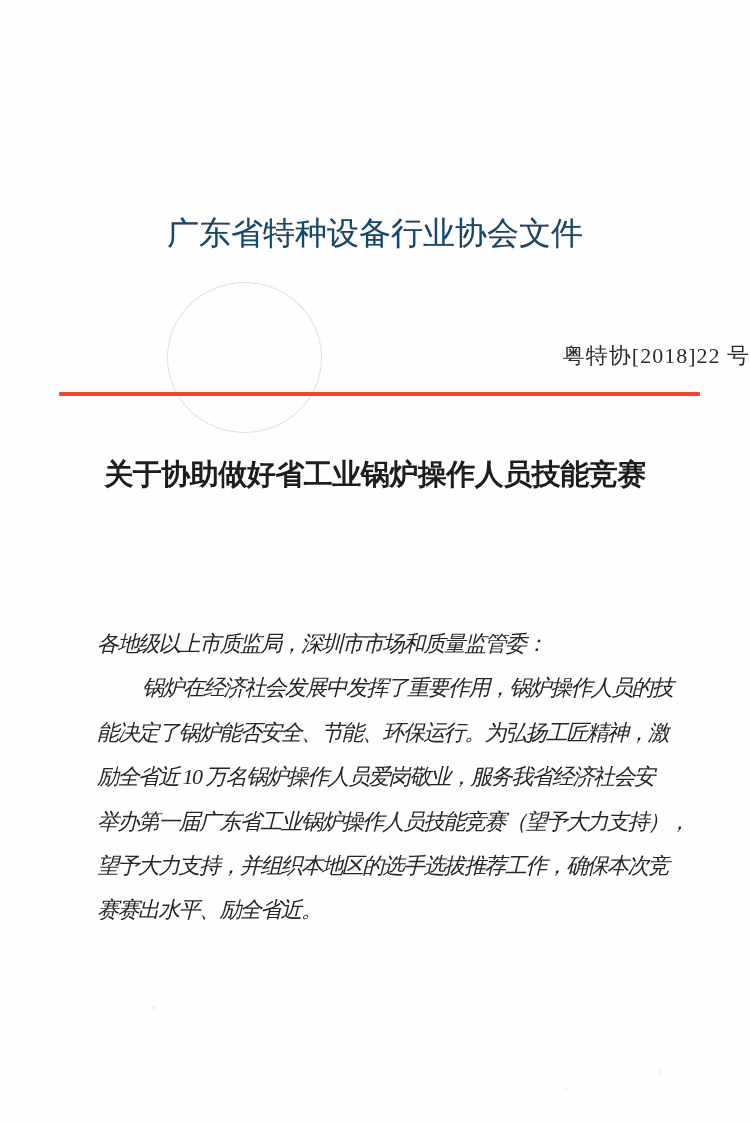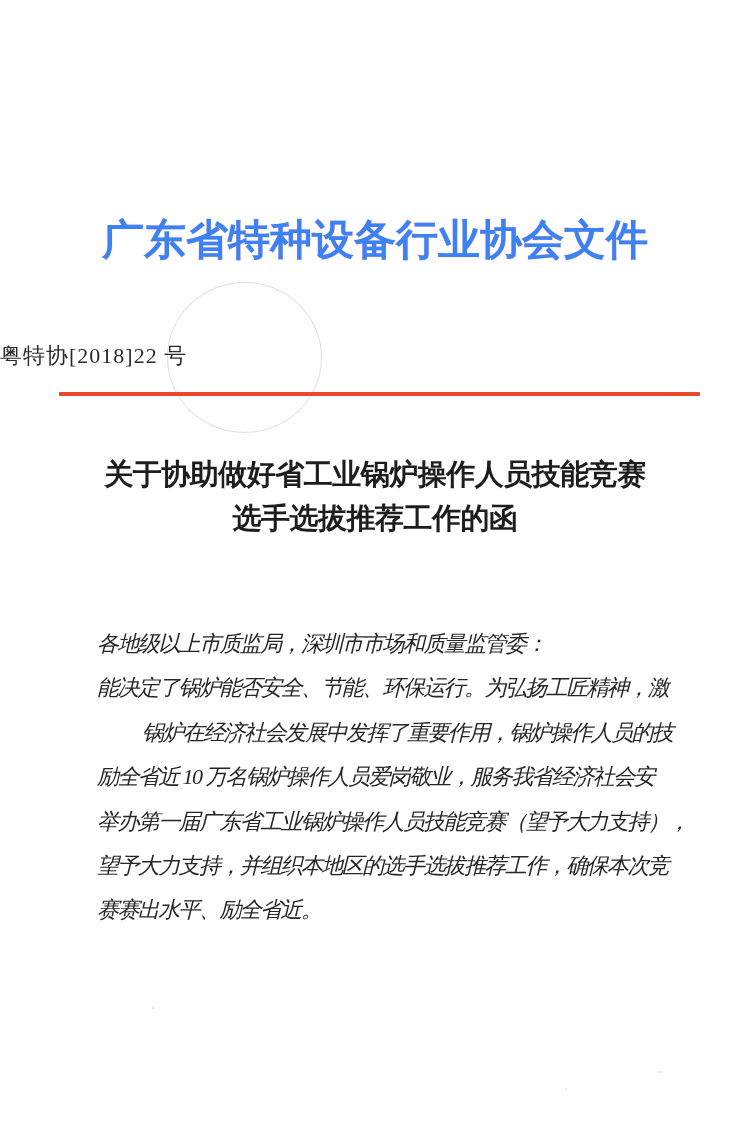--- a/index.html
+++ b/index.html
@@ -14,43 +14,43 @@
     background: #fefefe;
     overflow: hidden;
     font-family: "Liberation Serif", serif;
   }
   .org-title {
     position: absolute;
     top: 212px;
     left: 0;
     width: 750px;
     text-align: center;
-    font-size: 42px;
-    font-weight: 700;
+    font-size: 32px;
+    font-weight: 400;
     letter-spacing: 0px;
-    color: #3b82f6;
+    color: #0c4a6e;
     text-shadow: 0 0 1px rgba(239, 74, 48, 0.45);
     white-space: nowrap;
   }
   .seal-imprint {
     position: absolute;
     left: 167px;
     top: 282px;
     width: 153px;
     height: 149px;
     border-radius: 50%;
     border: 1px solid rgba(168, 155, 152, 0.30);
     filter: blur(0.6px);
   }
   .doc-number {
     position: absolute;
     top: 341px;
     left: 0;
     width: 750px;
-    text-align: left;
+    text-align: right;
     font-size: 22px;
     letter-spacing: 1px;
     color: #2b2b2b;
     white-space: nowrap;
   }
   .red-rule {
     position: absolute;
     top: 392px;
     left: 59px;
     width: 641px;
@@ -101,27 +101,26 @@
   <div class="org-title">广东省特种设备行业协会文件</div>
 
   <div class="seal-imprint"></div>
 
   <div class="doc-number">粤特协[2018]22 号</div>
 
   <div class="red-rule"></div>
 
   <div class="doc-title">
     <div>关于协助做好省工业锅炉操作人员技能竞赛</div>
-    <div>选手选拔推荐工作的函</div>
   </div>
 
   <div class="body-text">
     <div class="body-line">各地级以上市质监局，深圳市市场和质量监管委：</div>
+    <div class="body-line indent">锅炉在经济社会发展中发挥了重要作用，锅炉操作人员的技</div>
     <div class="body-line">能决定了锅炉能否安全、节能、环保运行。为弘扬工匠精神，激</div>
-    <div class="body-line indent">锅炉在经济社会发展中发挥了重要作用，锅炉操作人员的技</div>
     <div class="body-line">励全省近 10 万名锅炉操作人员爱岗敬业，服务我省经济社会安</div>
     <div class="body-line">举办第一届广东省工业锅炉操作人员技能竞赛（望予大力支持），</div>
     <div class="body-line">望予大力支持，并组织本地区的选手选拔推荐工作，确保本次竞</div>
     <div class="body-line">赛赛出水平、励全省近。</div>
   </div>
 
   <div class="speck speck-1"></div>
   <div class="speck speck-2"></div>
   <div class="speck speck-3"></div>
 

